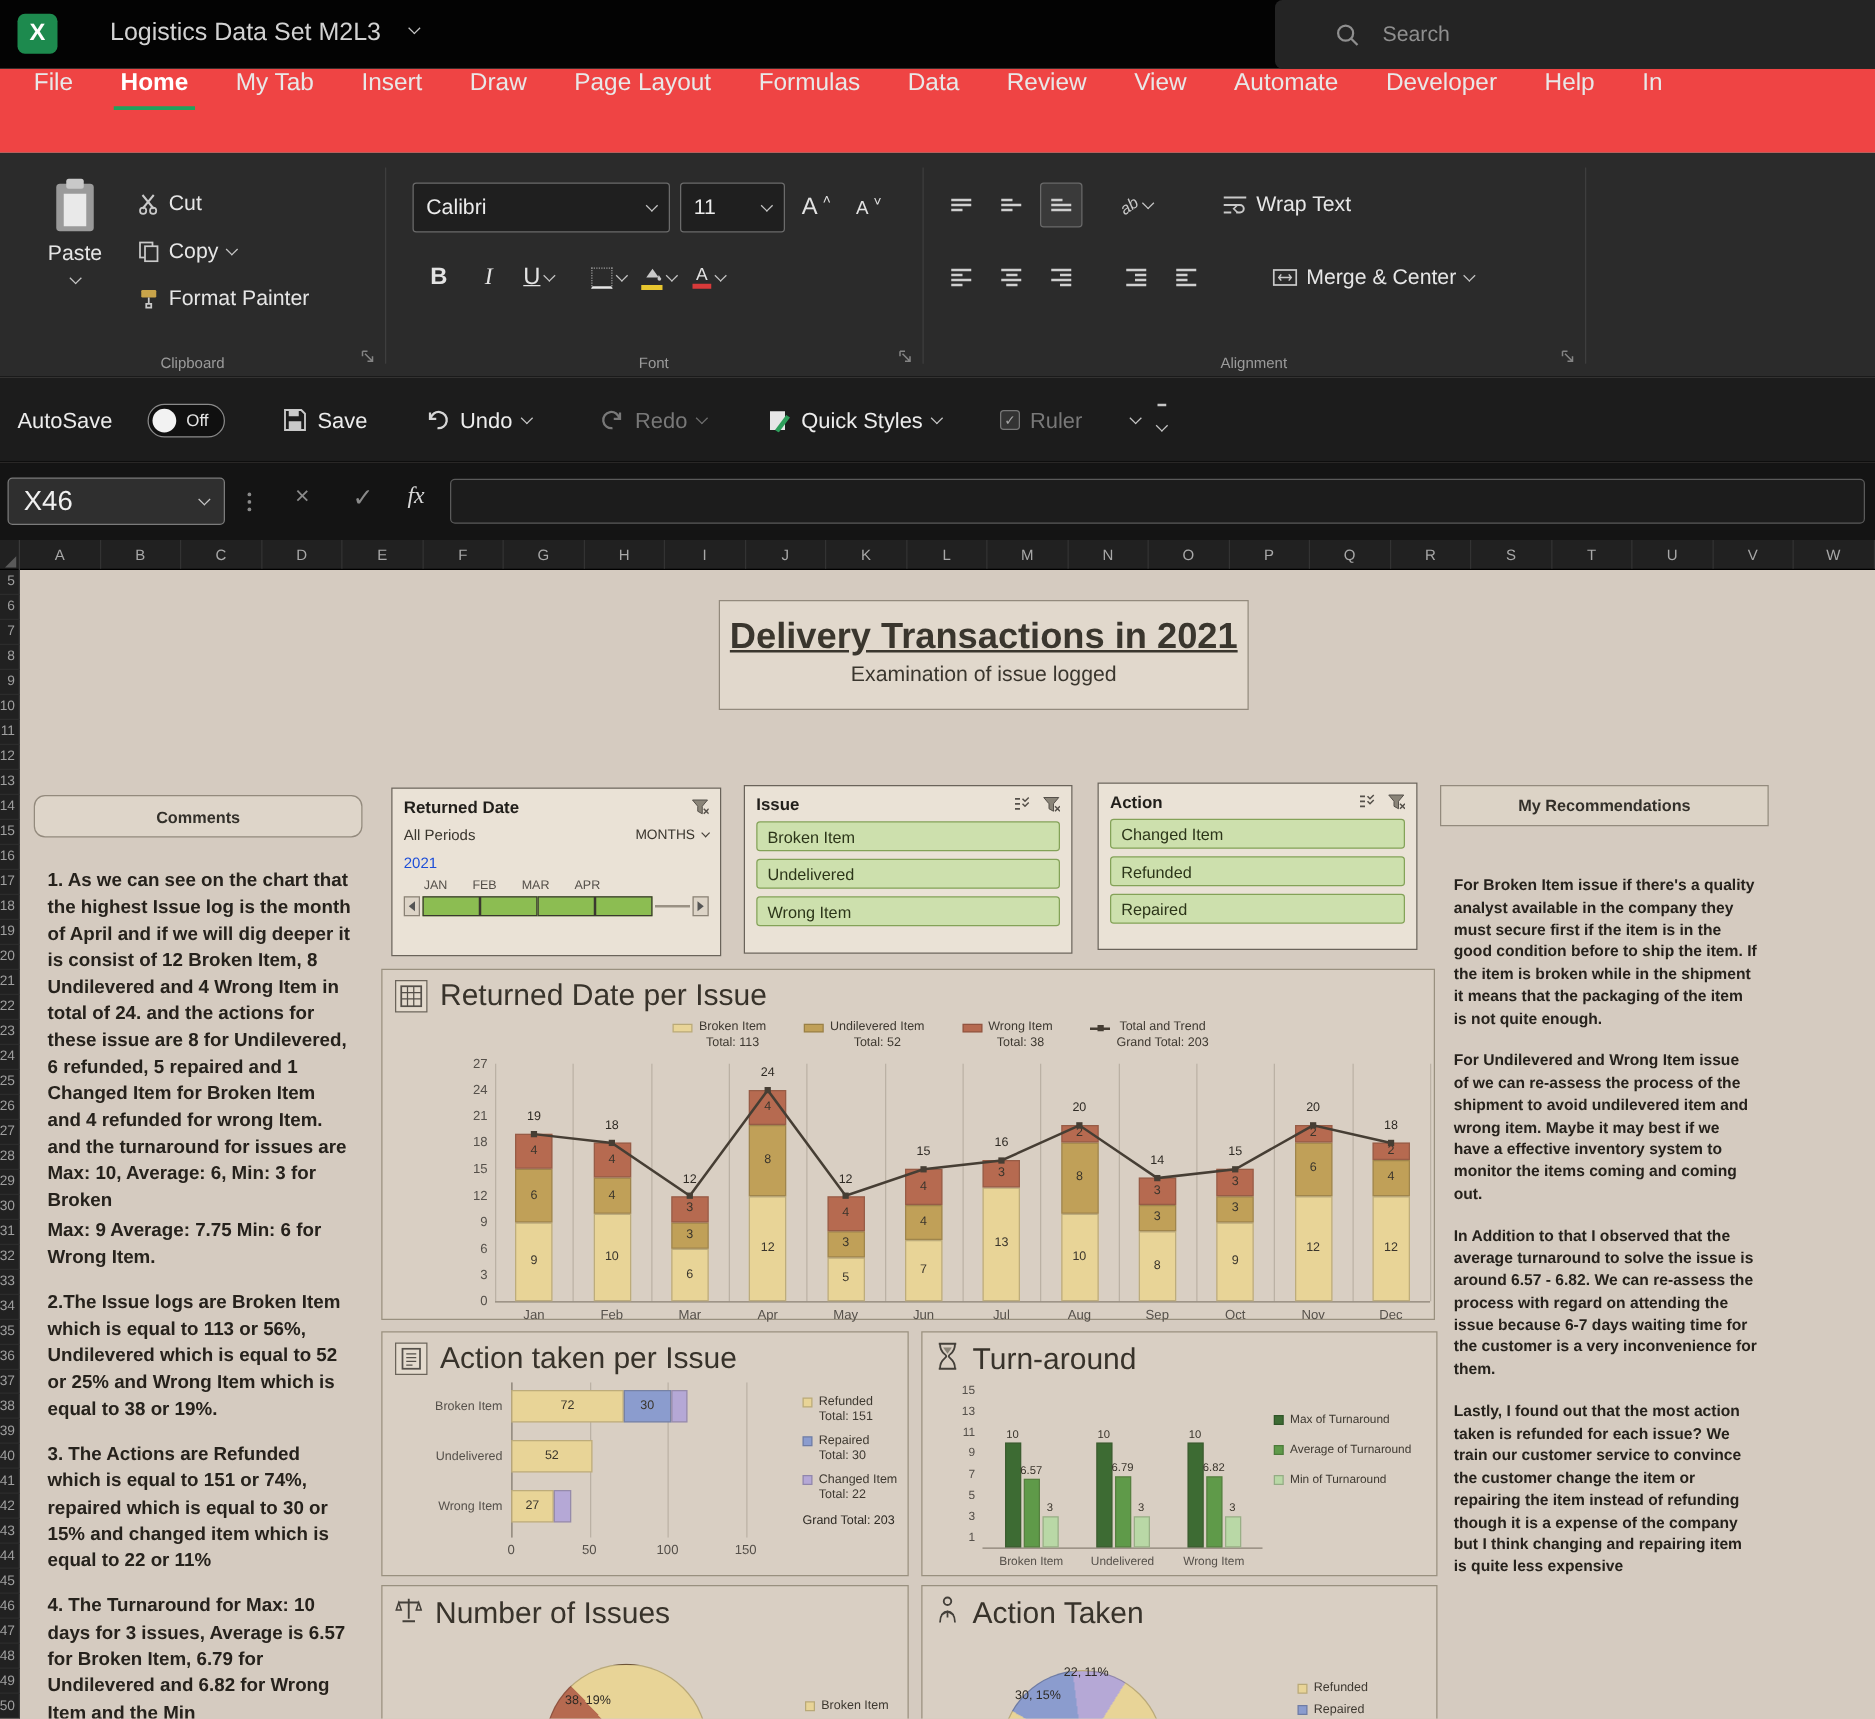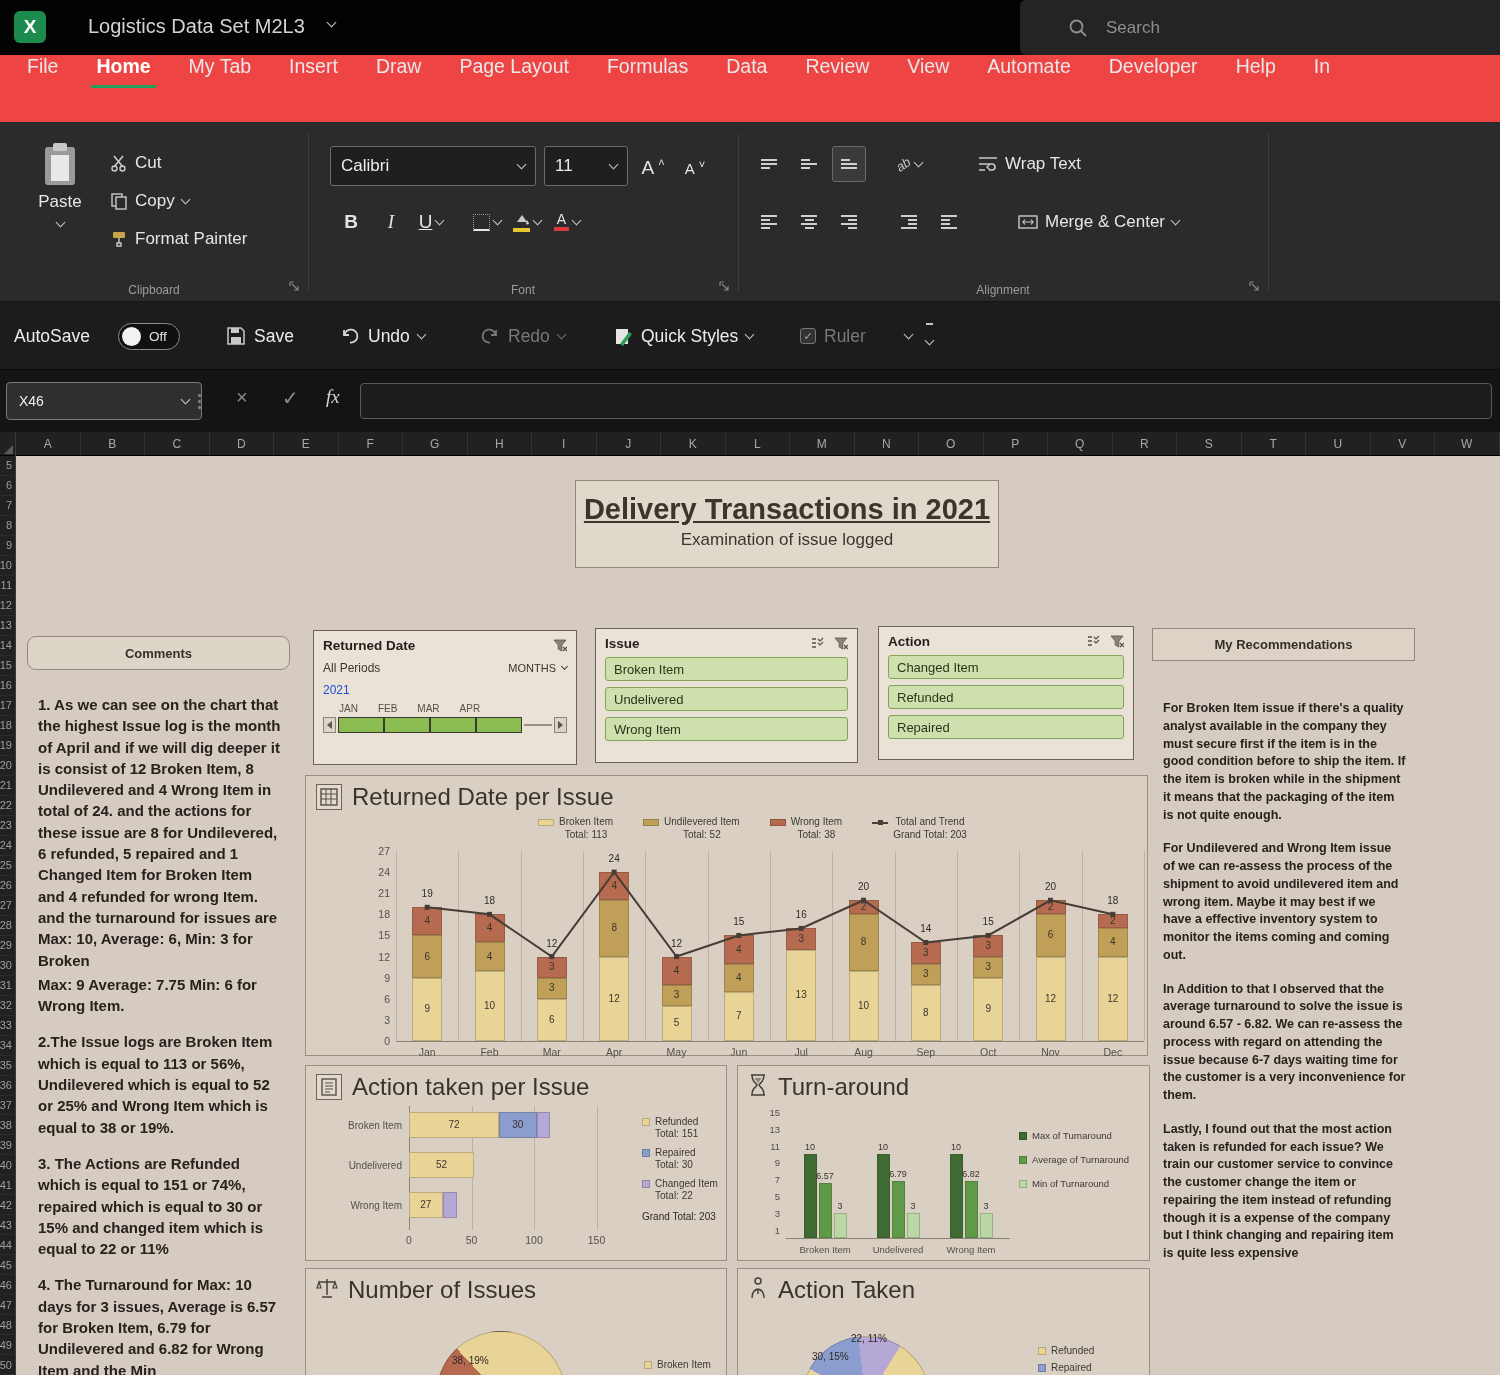--- a/index.html
+++ b/index.html
@@ -48,22 +48,22 @@
   .qitem { position:absolute; top:0; height:68px; display:flex; align-items:center; gap:8px; color:#ececec; font-size:17.5px; }
   .toggle { width:62px; height:27px; border:1px solid #8a8a8a; border-radius:14px; background:#101010;
             display:flex; align-items:center; gap:8px; padding:0 8px 0 3px; }
   .knob { width:19px; height:19px; border-radius:50%; background:#f2f2f2; }
   .toggle span { font-size:13.5px; color:#e3e3e3; }
   .dim { color:#787878 !important; }
   .cbx { width:16px; height:16px; background:#333; border:1px solid #777; border-radius:3px; color:#a5a5a5;
          font-size:11px; display:flex; align-items:center; justify-content:center; }
 
   #fbar { position:absolute; left:0; top:370px; width:1500px; height:62px; background:#141414; z-index:26; }
-  .namebox { position:absolute; left:6px; top:12px; width:196px; height:38px; background:#2f2f2f; border:1px solid #7b7b7b;
-             border-radius:4px; display:flex; align-items:center; justify-content:space-between; padding:0 12px; color:#f0f0f0; font-size:14px; }
+  .namebox { position:absolute; left:6px; top:12px; width:174px; height:38px; background:#2f2f2f; border:1px solid #7b7b7b;
+             border-radius:4px; display:flex; align-items:center; justify-content:space-between; padding:0 12px; color:#f0f0f0; font-size:22px; }
   .fdots { position:absolute; left:198px; top:24px; display:flex; flex-direction:column; gap:3px; }
   .fdots i { width:3px; height:3px; background:#8a8a8a; border-radius:50%; }
   .fbtn { position:absolute; top:16px; font-size:20px; color:#8a8a8a; }
   .fx { font-style:italic; font-family:"Liberation Serif", serif; color:#d8d8d8; font-size:19px; }
   .ffield { position:absolute; left:360px; top:13px; width:1132px; height:36px; background:#1c1c1c; border:1px solid #5a5a5a; border-radius:4px; }
 
   #colheads { position:absolute; left:0; top:432px; width:1500px; height:24px; background:#212121; border-bottom:1px solid #000;
               display:flex; z-index:25; }
   .corner { width:16px; height:24px; position:relative; border-right:1px solid #3a3a3a; }
   .corner::after { content:''; position:absolute; right:2px; bottom:2px; border-left:9px solid transparent; border-bottom:9px solid #5a5a5a; }
@@ -232,21 +232,21 @@
     </div>
     <div class="grp-label">Clipboard</div>
     <div class="launcher">
       <svg width="12" height="12" viewBox="0 0 12 12">
           <path d="M2 2 h4 M2 2 v4 M4 4 l6 6 M10 6 v4 h-4" stroke="#9b9b9b" fill="none" stroke-width="1.2"></path>
         </svg>
     </div>
   </div>
 
   <div class="grp" style="left:308px;width:430px">
-    <div style="position:absolute;left:22px;top:24px;display:flex;gap:8px;align-items:flex-end">
+    <div style="position:absolute;left:22px;top:24px;display:flex;gap:8px;align-items:center">
       <div class="combo" style="width:206px;height:40px">
         <span>Calibri</span>
         <span class="chev"></span>
       </div>
       <div class="combo" style="width:84px;height:40px">
         <span>11</span>
         <span class="chev"></span>
       </div>
       <div class="sqbtn">
           <span style="font-size:19px">A</span>

